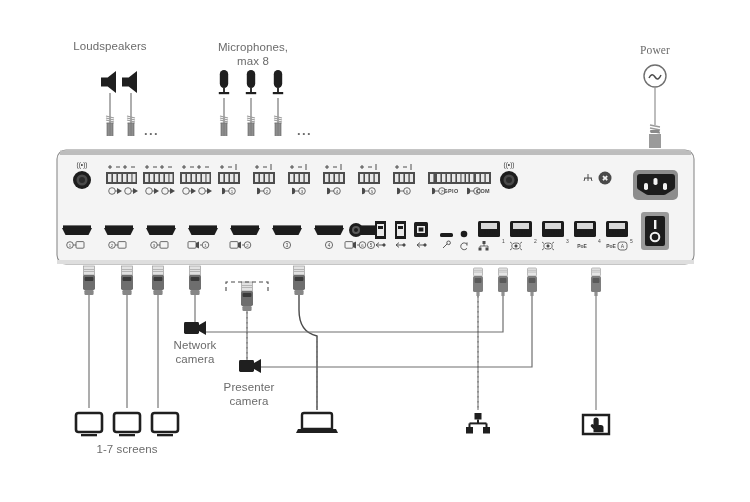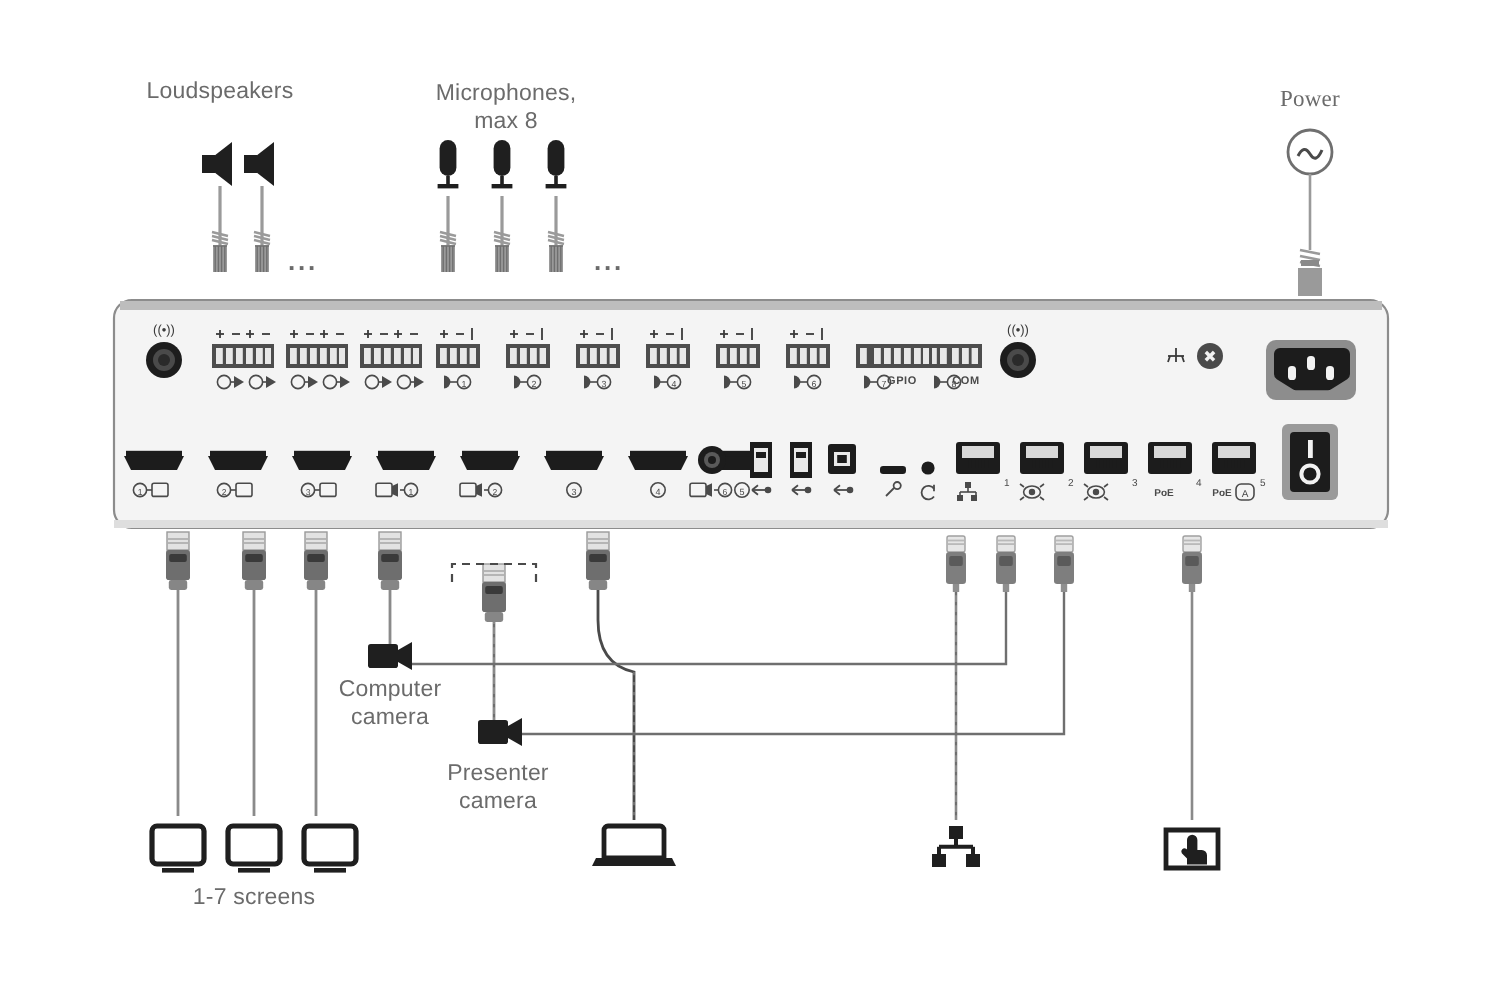--- a/index.html
+++ b/index.html
@@ -771,21 +771,21 @@
 <div class="lbl" style="left:198px;top:41px;width:110px;">Microphones,
 max 8</div>
 
 <div class="lbl" style="left:615px;top:44px;width:80px;font-family:Liberation Serif, serif;">Power</div>
 
 <div class="dots" style="left:144px;top:123px;">...</div>
 <div class="dots" style="left:297px;top:123px;">...</div>
 
 <div class="lbl" style="left:77px;top:443px;width:100px;">1-7 screens</div>
 
-<div class="lbl" style="left:155px;top:339px;width:80px;">Computer
+<div class="lbl" style="left:155px;top:339px;width:80px;">Network
 camera</div>
 
 <div class="lbl" style="left:208px;top:381px;width:82px;text-align:center;">Presenter
 camera</div>
 
 
 
 
 <div style="position:absolute;left:432px;top:188px;width:38px;text-align:center;font-size:5.5px;color:#4a4a4a;font-weight:bold;letter-spacing:.3px;">GPIO</div>
 <div style="position:absolute;left:471px;top:188px;width:24px;text-align:center;font-size:5.5px;color:#4a4a4a;font-weight:bold;letter-spacing:.3px;">COM</div>

